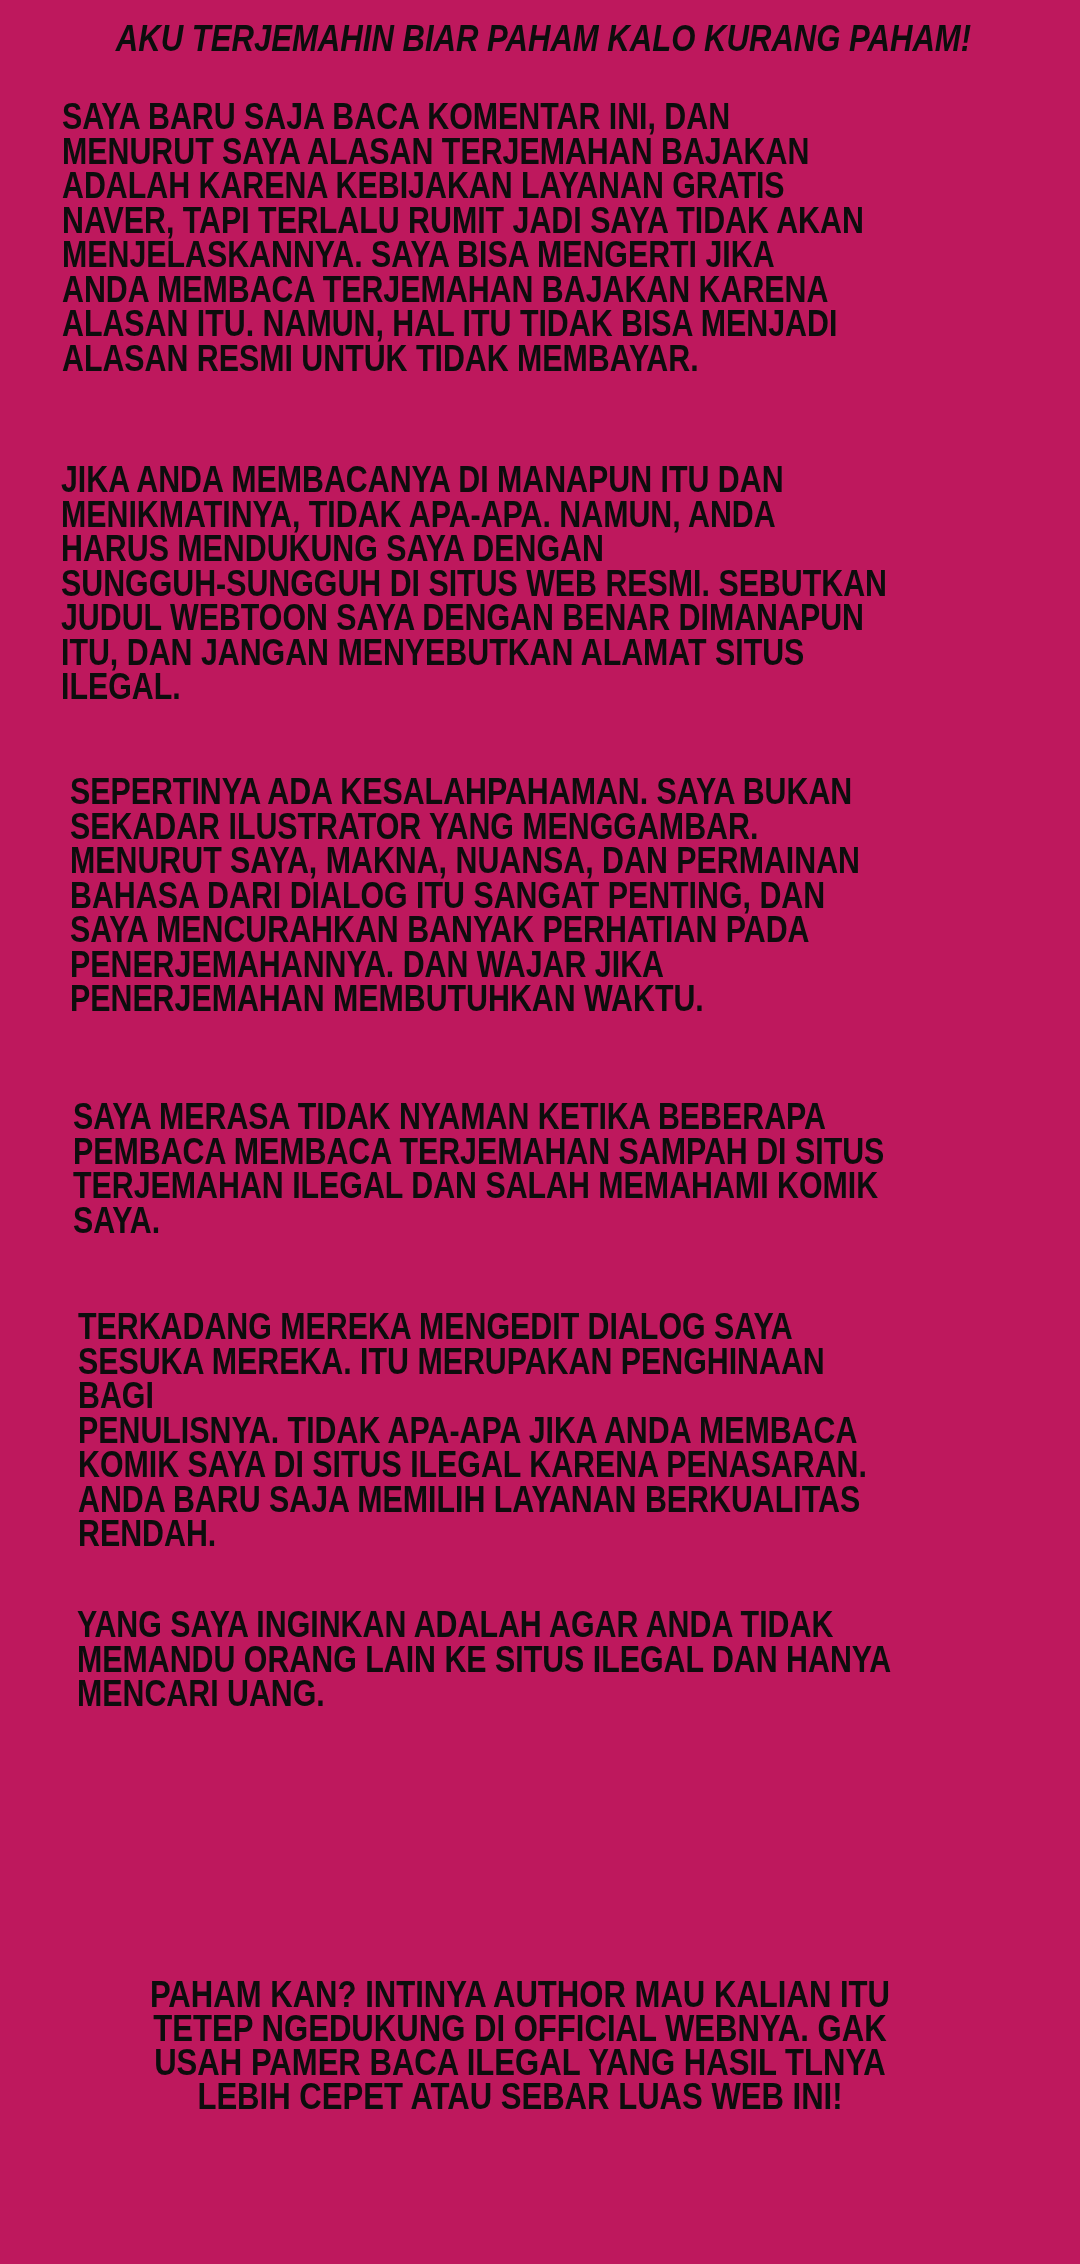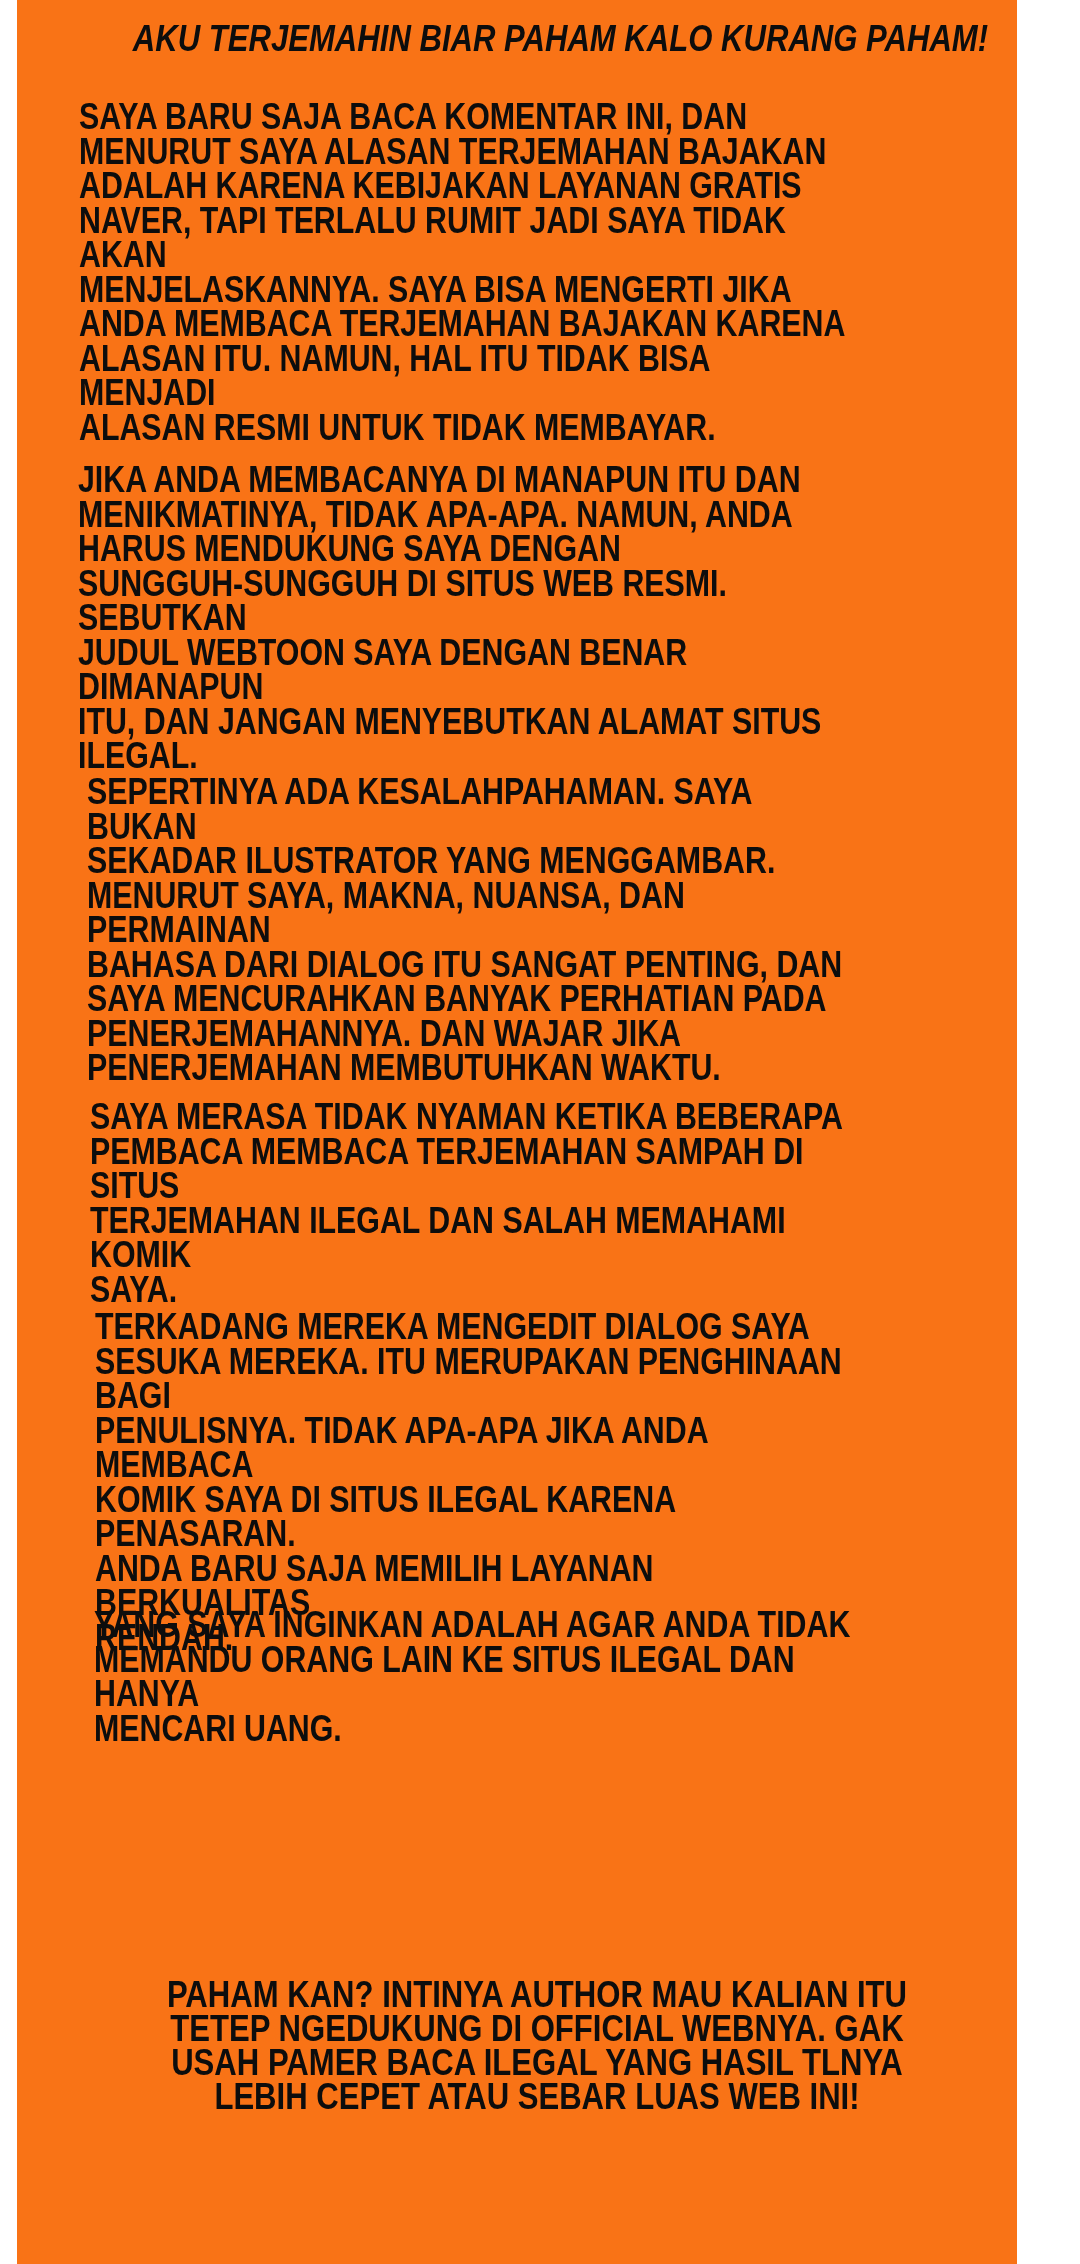--- a/index.html
+++ b/index.html
@@ -2,27 +2,26 @@
 <html><head>
 <meta charset="utf-8">
 <style>
   html, body {
     margin: 0;
     padding: 0;
     background: #ffffff;
   }
   .page {
     position: relative;
-    width: 1000px;
+    width: 1080px;
     height: 2264px;
-    background: #f97316;
+    background: #be185d;
     overflow: hidden;
     font-family: "Liberation Sans", sans-serif;
     color: #0d0d0d;
-    margin-left: 17px;
   }
   .txt {
     position: absolute;
     white-space: pre-line;
     font-size: 37px;
     font-weight: bold;
     line-height: 34.5px;
     letter-spacing: 0px;
     color: #0d0d0d;
   }

